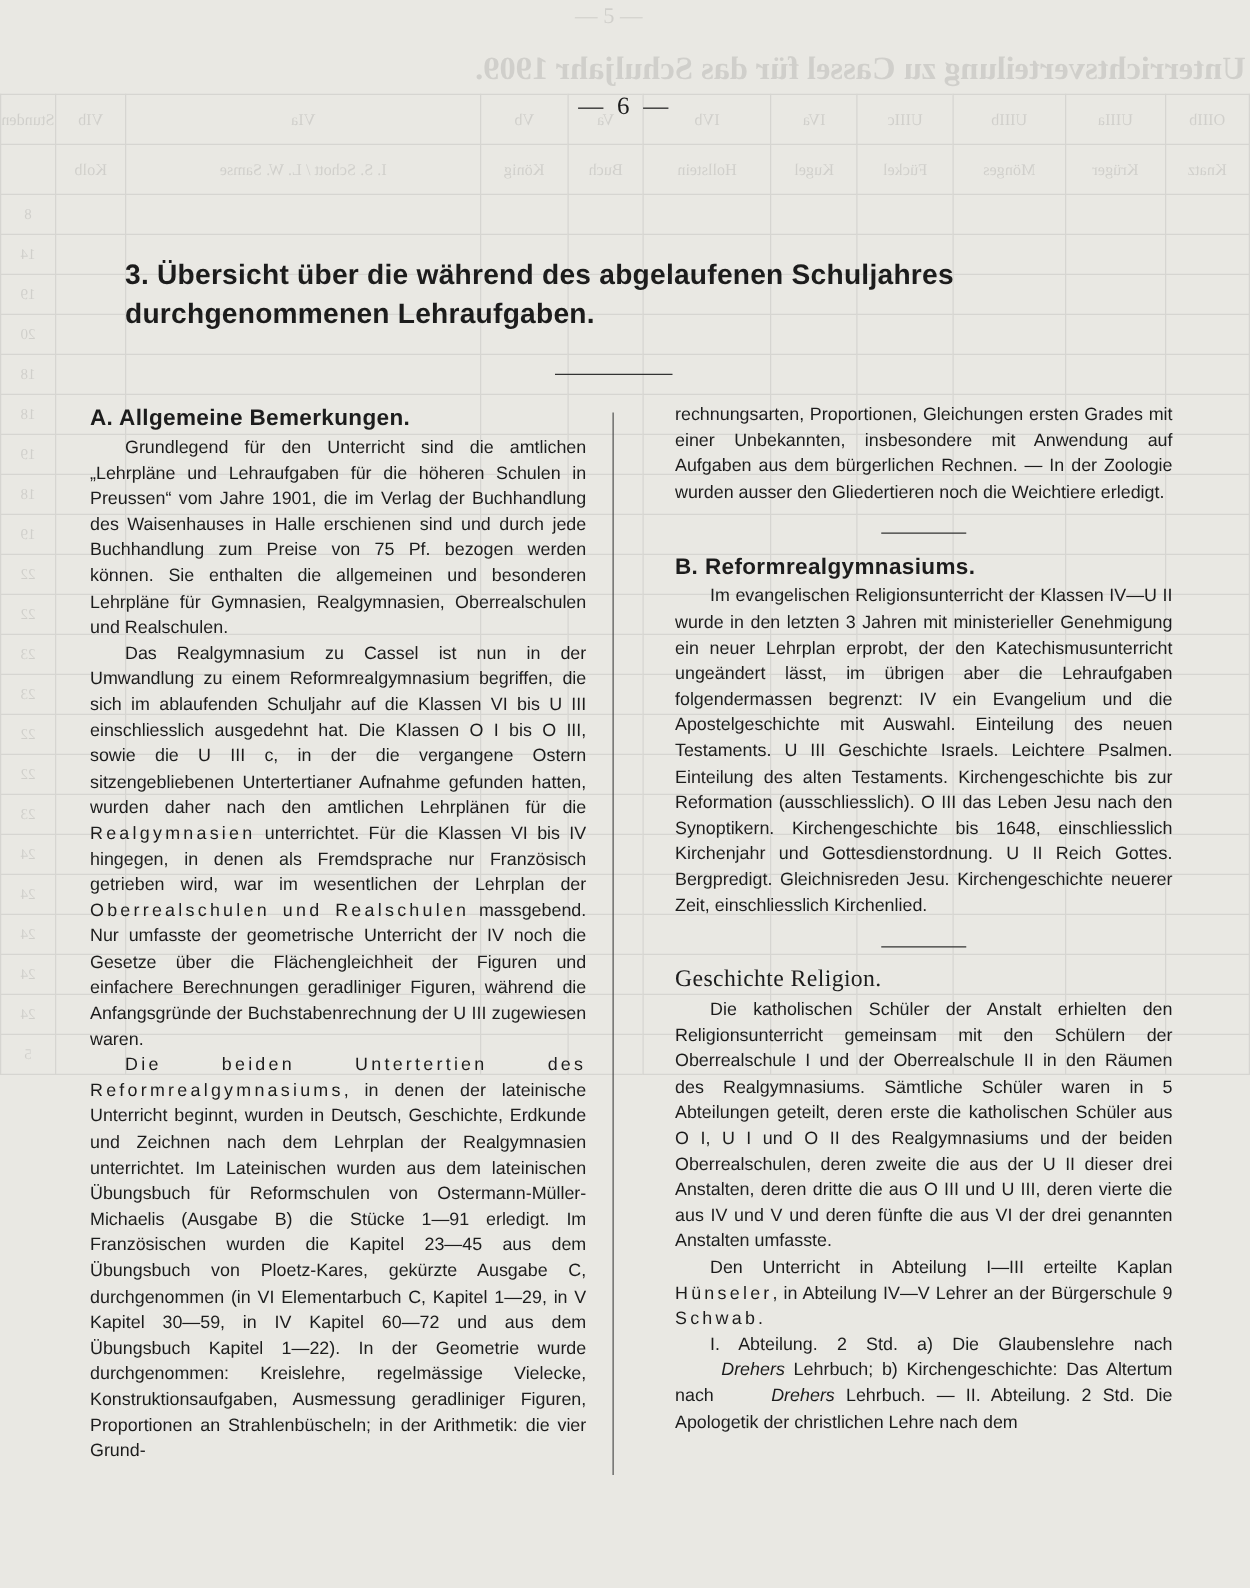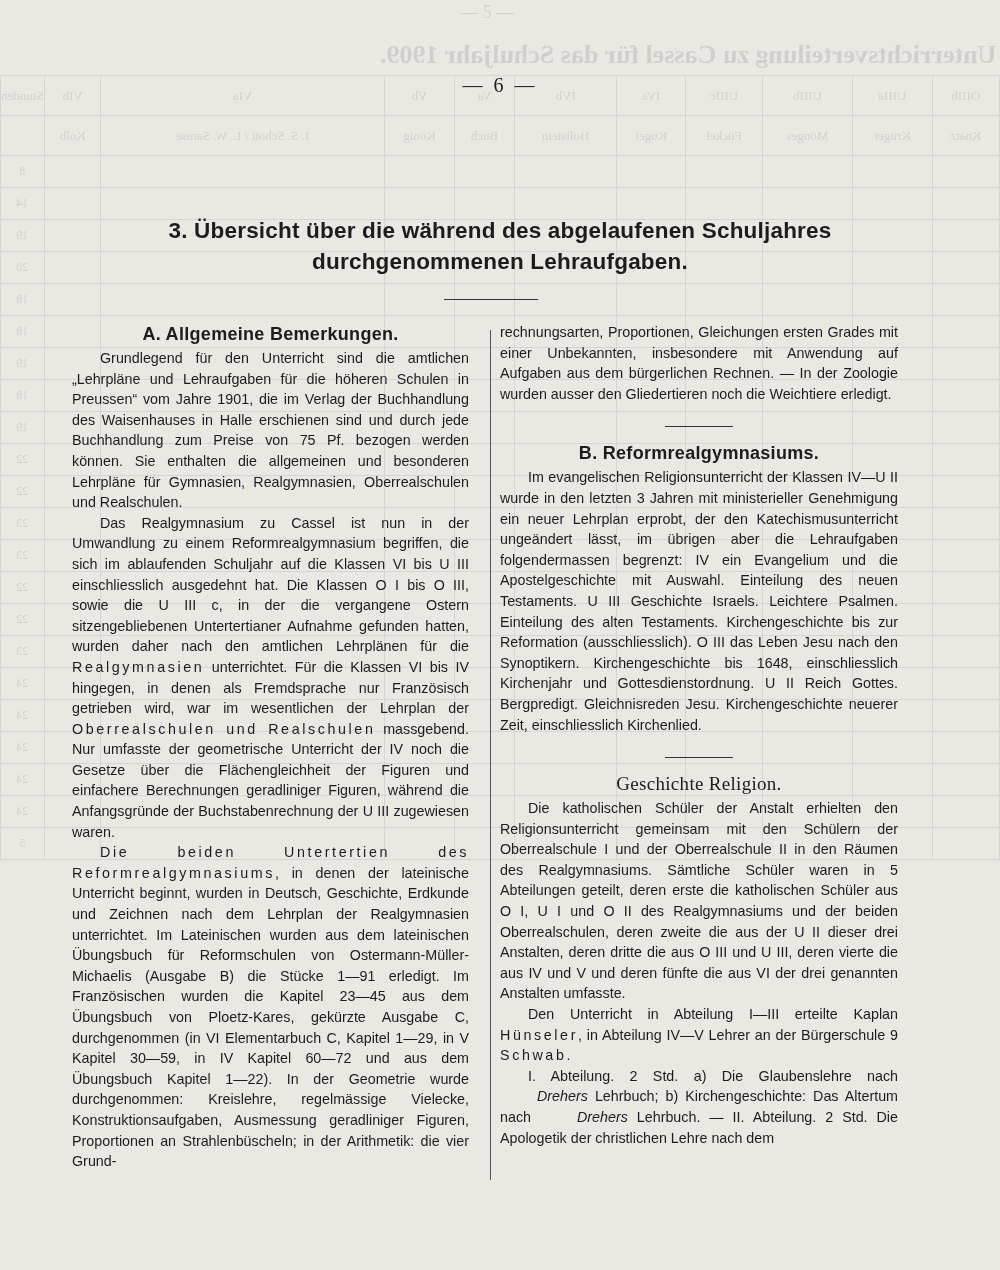--- a/index.html
+++ b/index.html
@@ -44,44 +44,43 @@
     .bleed .rownum { width: 36px; }
 
     .page-number {
       position: absolute; top: 74px; left: 0; width: 1000px;
       text-align: center;
       font-family: "Liberation Serif", serif;
       font-size: 20px;
       letter-spacing: 3px;
     }
     .title {
-      position: absolute; top: 215px; left: 100px; width: 800px;
-      text-align: center;
+      position: absolute; top: 204px; left: 100px; width: 800px;
       font-weight: bold;
       font-size: 22.5px;
       line-height: 31px;
       letter-spacing: 0.2px;
     }
     .rule {
       position: absolute; height: 1px; background: #333;
     }
     .col {
       position: absolute;
       font-size: 14.3px;
       line-height: 20.6px;
       text-align: justify;
     }
     .col-left { left: 72px; top: 322px; width: 397px; }
-    .col-right { left: 500px; top: 322px; width: 398px; }
+    .col-right { left: 540px; top: 322px; width: 398px; }
     .divider {
       position: absolute; left: 490px; top: 330px; width: 1px; height: 850px;
       background: #555;
     }
     .col h2 {
-      font-size: 18px; font-weight: bold; text-align: center;
+      font-size: 18px; font-weight: bold; 
       line-height: 24px; margin-bottom: 2px; letter-spacing: 0.3px;
     }
     .col p { text-indent: 28px; }
     .col .sep {
       width: 68px; height: 1px; background: #333; margin: 22px auto 14px auto;
     }
     .spaced { letter-spacing: 2.6px; }
     .ital { font-style: italic; margin-left: 37px; }
   </style>
 </head>

